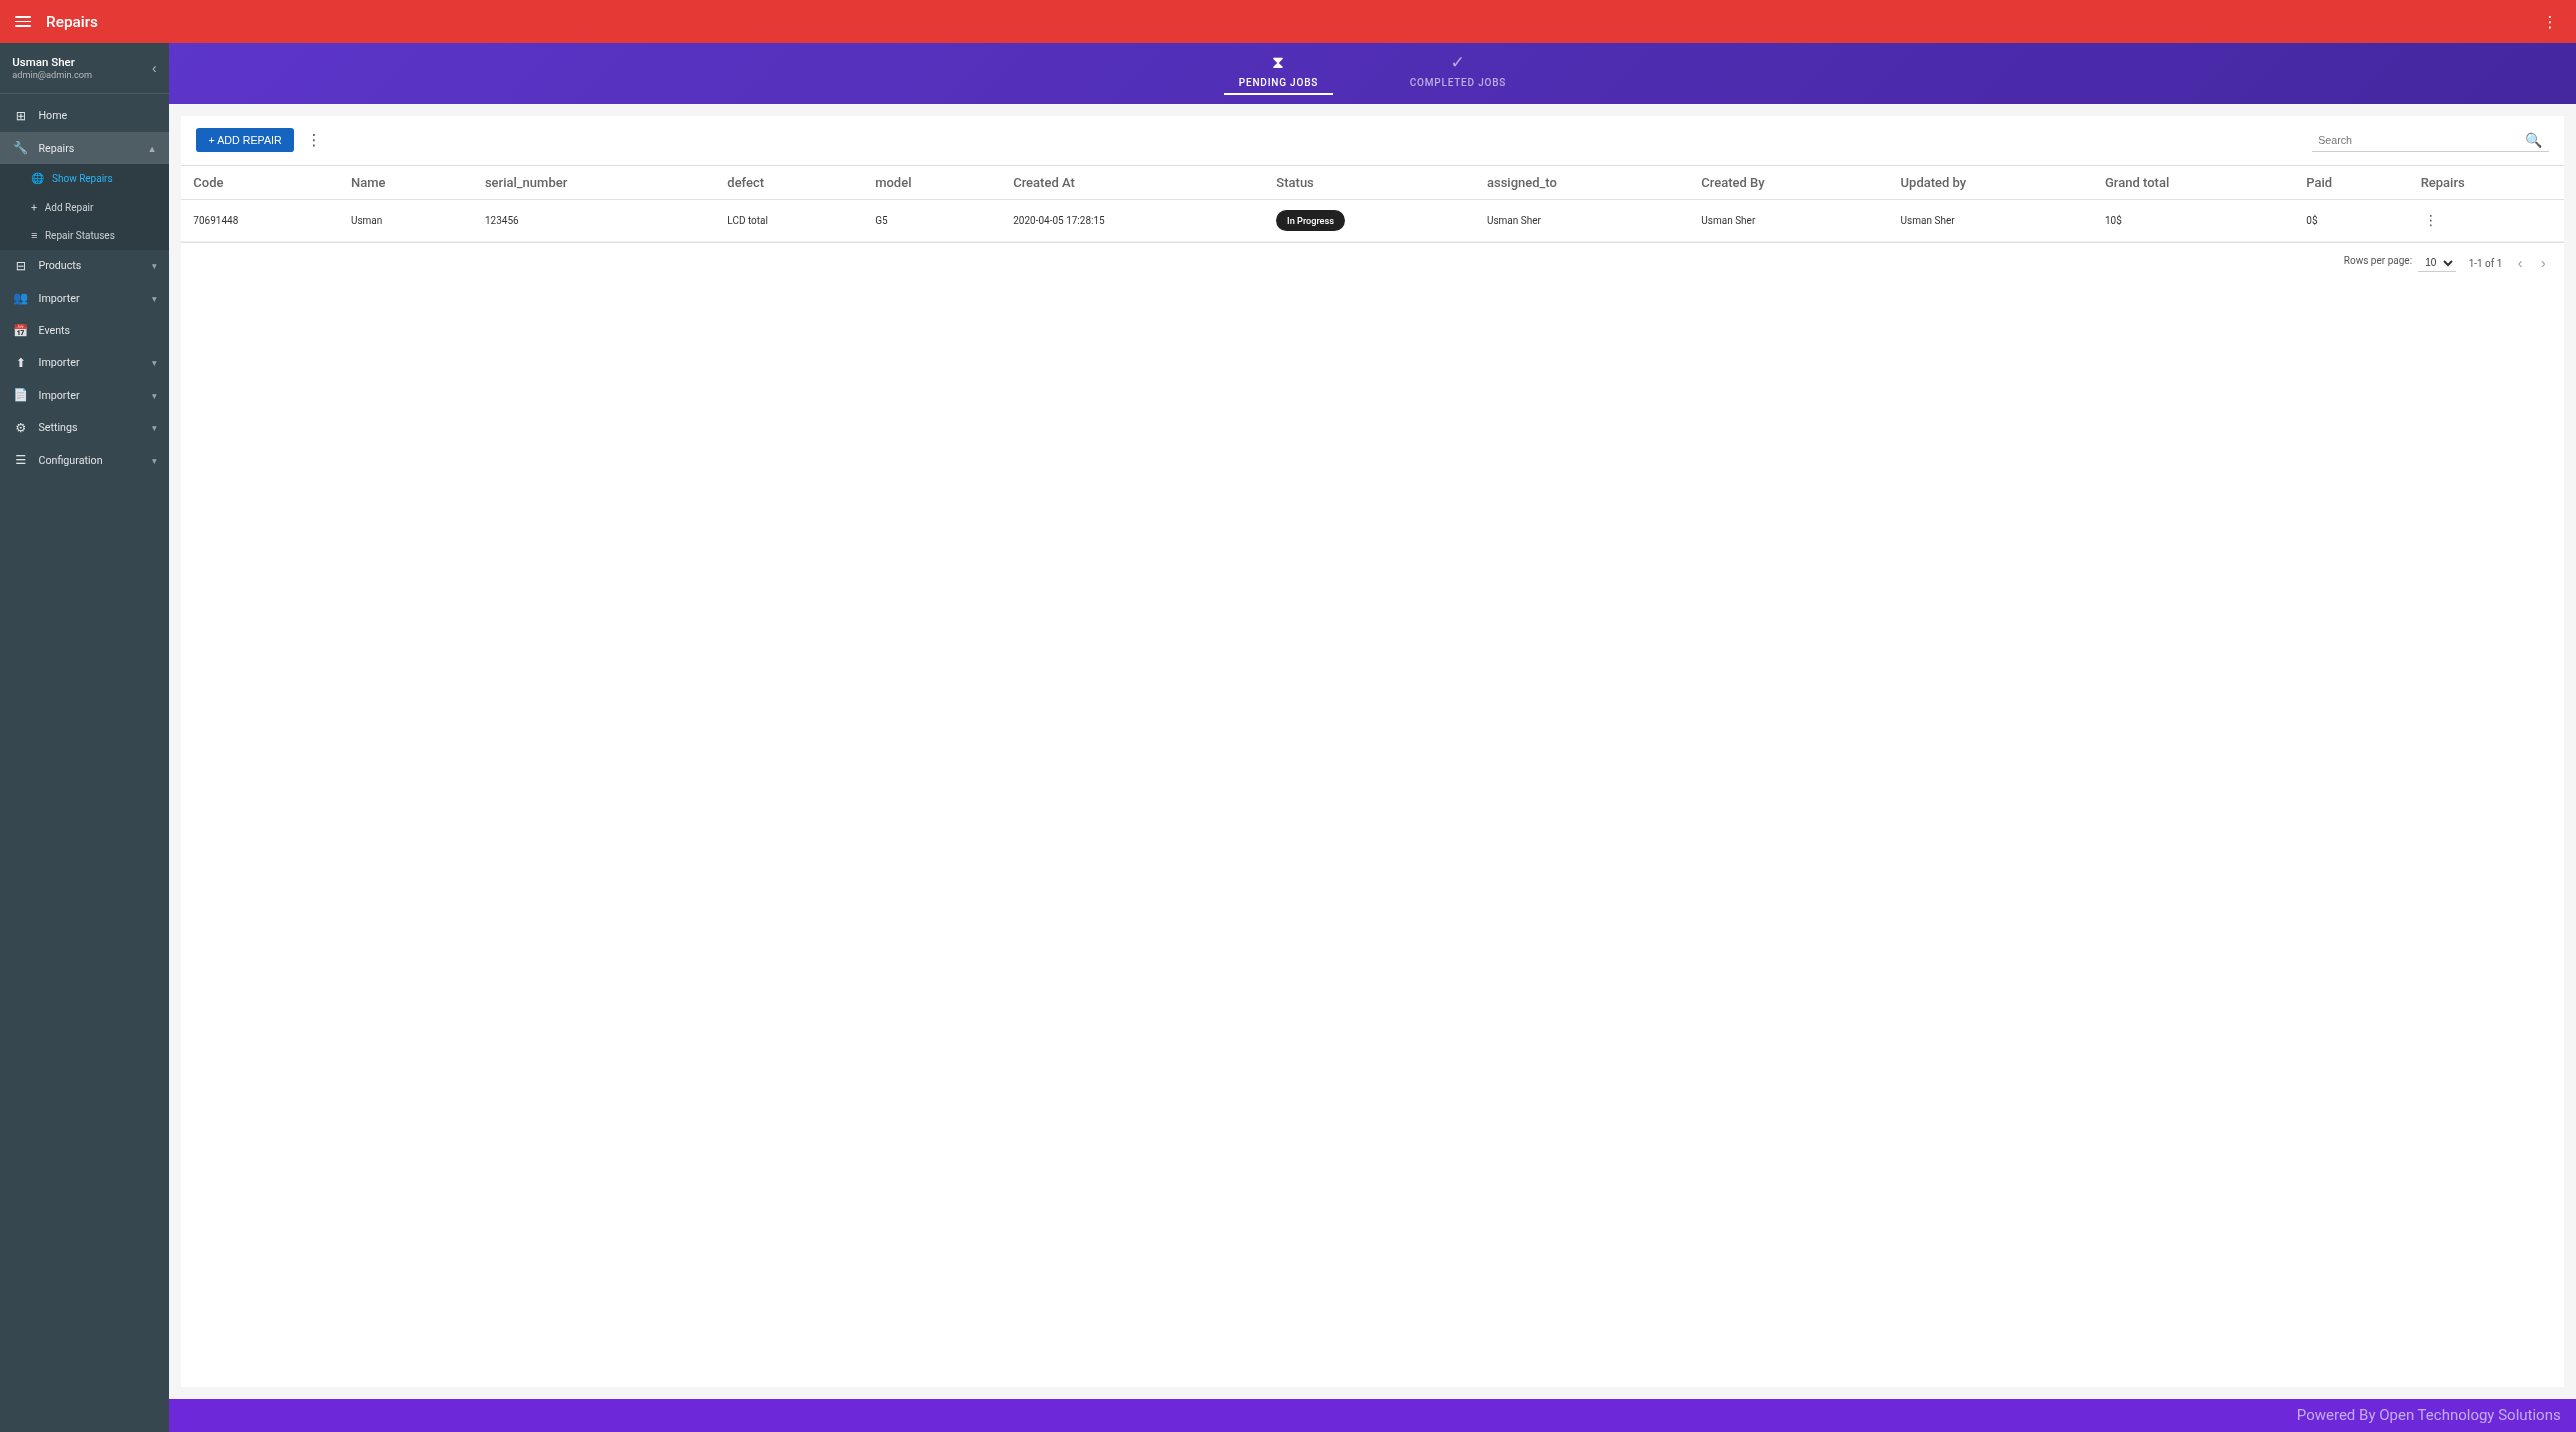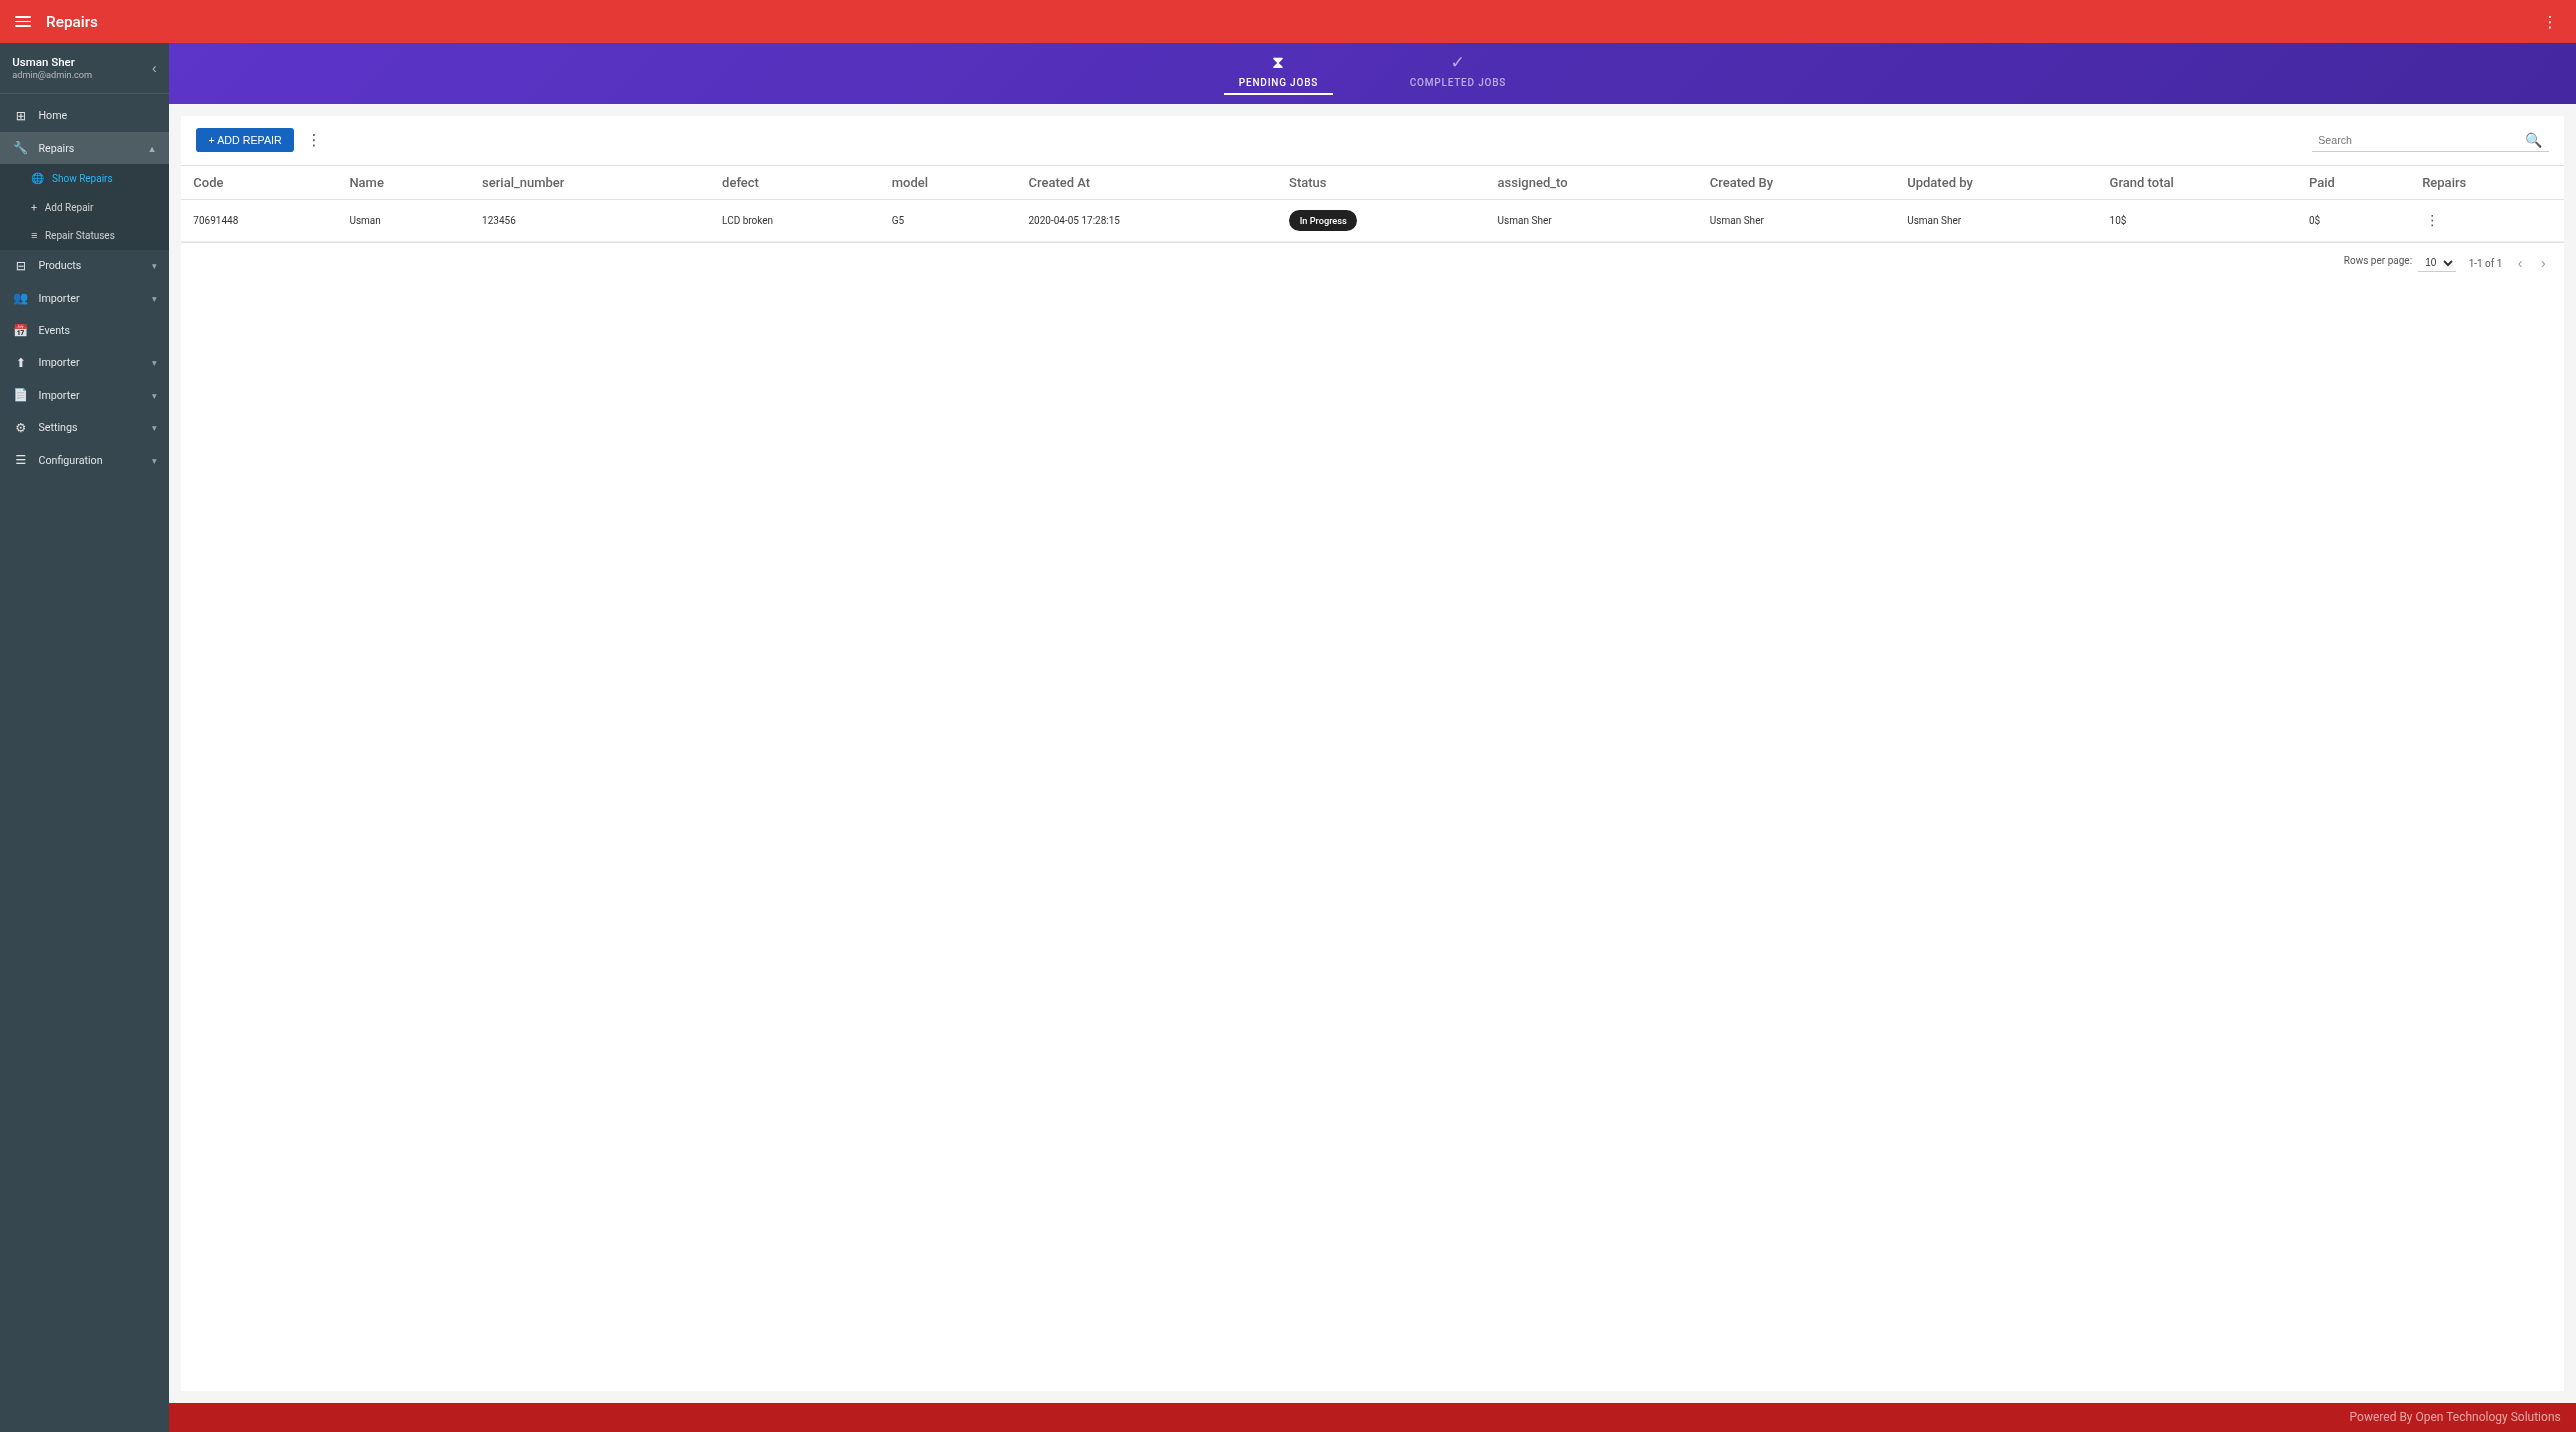--- a/index.html
+++ b/index.html
@@ -227,25 +227,25 @@
       background: none;
       border: none;
       cursor: pointer;
       color: #999;
       font-size: 14px;
       padding: 3.1px;
     }
 
     
     .footer {
-      background: #b91c1c;
+      background: #6d28d9;
       color: rgba(255,255,255,0.6);
       text-align: right;
       padding: 7.7px 15.3px;
-      font-size: 12px;
+      font-size: 15px;
       flex-shrink: 0;
     }
 
     
     .action-btn {
       background: none;
       border: none;
       cursor: pointer;
       font-size: 14px;
       color: #555;
@@ -396,21 +396,21 @@
             <th>Grand total</th>
             <th>Paid</th>
             <th>Repairs</th>
           </tr>
         </thead>
         <tbody id="table-body">
         <tr>
       <td>70691448</td>
       <td>Usman</td>
       <td>123456</td>
-      <td>LCD broken</td>
+      <td>LCD total</td>
       <td>G5</td>
       <td>2020-04-05 17:28:15</td>
       <td><span class="status-badge">In Progress</span></td>
       <td>Usman Sher</td>
       <td>Usman Sher</td>
       <td>Usman Sher</td>
       <td>10$</td>
       <td>0$</td>
       <td><button class="action-btn">⋮</button></td>
     </tr>

